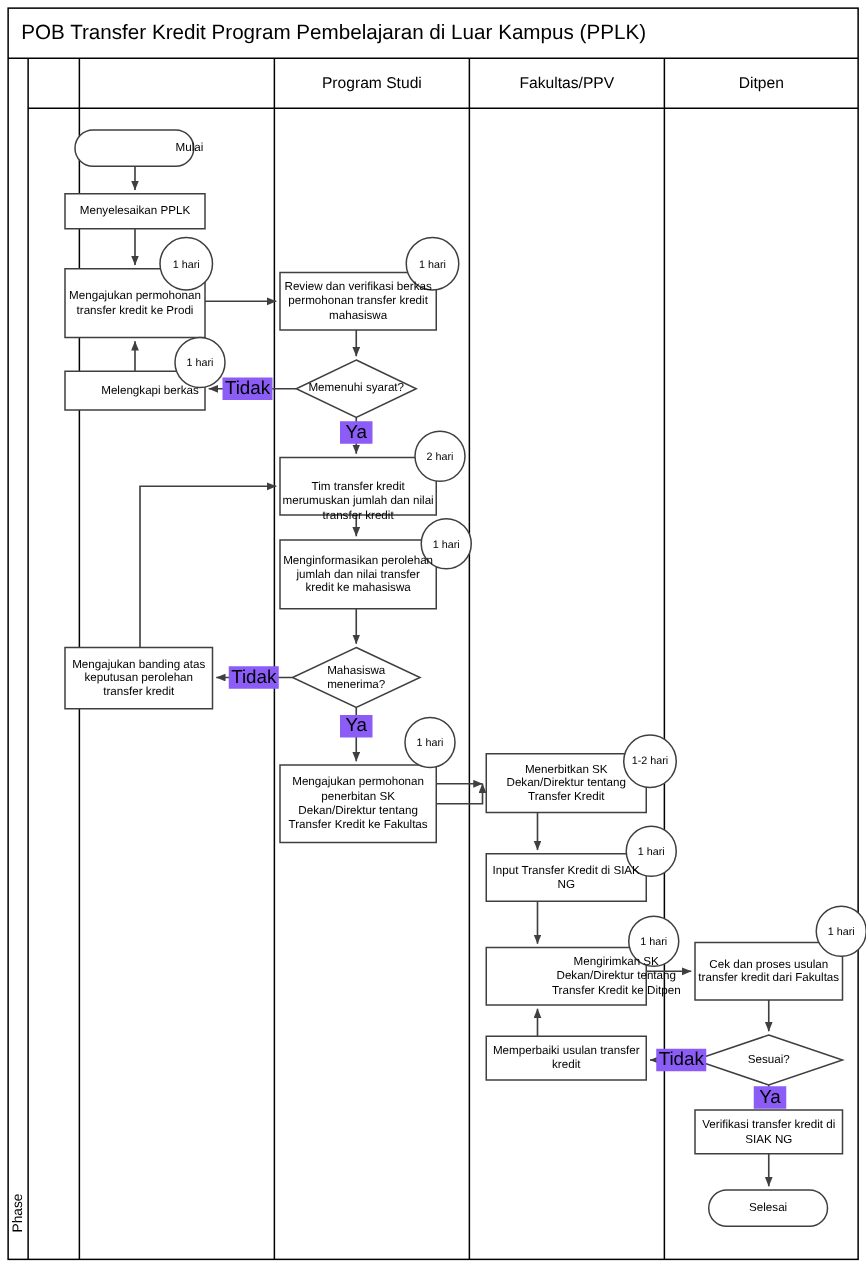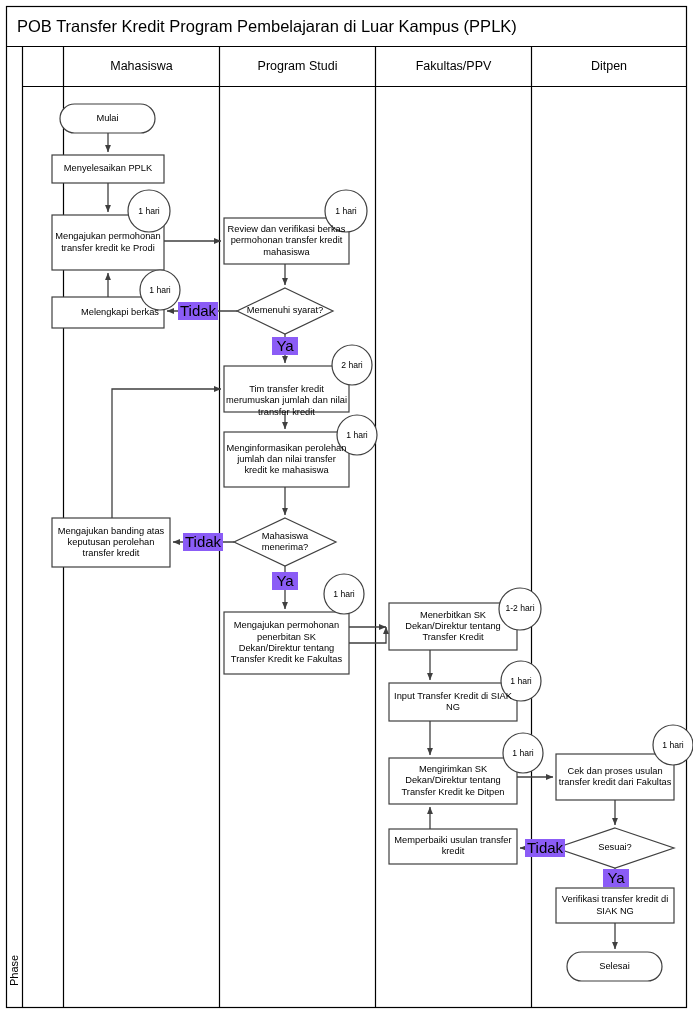--- a/index.html
+++ b/index.html
@@ -139,41 +139,40 @@
 
     <g fill="none" stroke="#3f3f3f" stroke-width="1.3">
       <path d="M349,627 L386,627" marker-end="url(#ah)"></path>
     </g>
   </svg>
 
   <div class="txt title" style="left:7px;top:7px;width:678px;height:39px;">POB Transfer Kredit Program Pembelajaran di Luar Kampus (PPLK)</div>
 
   <div class="txt phase" style="left:7px;top:940px;width:16px;height:60px;">Phase</div>
 
-  <div class="txt lanehdr" style="left:64px;top:47px;width:155px;height:39px;">Mahasiswa</div>
   <div class="txt lanehdr" style="left:220px;top:47px;width:155px;height:39px;">Program Studi</div>
   <div class="txt lanehdr" style="left:376px;top:47px;width:155px;height:39px;">Fakultas/PPV</div>
   <div class="txt lanehdr" style="left:532px;top:47px;width:154px;height:39px;">Ditpen</div>
 
-  <div class="txt nodetxt" style="left:60px;top:104px;width:95px;height:29px;">Mulai</div>
+  <div class="txt nodetxt" style="left:60px;top:104px;width:95px;height:29px;padding-left:44px;">Mulai</div>
   <div class="txt nodetxt" style="left:52px;top:155px;width:112px;height:28px;">Menyelesaikan PPLK</div>
   <div class="txt nodetxt" style="left:53px;top:215px;width:110px;height:55px;">Mengajukan permohonan transfer kredit ke Prodi</div>
   <div class="txt nodetxt" style="left:52px;top:297px;width:112px;height:31px;padding-left:12px;">Melengkapi berkas</div>
   <div class="txt nodetxt" style="left:225px;top:218px;width:123px;height:46px;">Review dan verifikasi berkas permohonan transfer kredit mahasiswa</div>
 
   <div class="txt nodetxt" style="left:53px;top:518px;width:116px;height:49px;">Mengajukan banding atas keputusan perolehan transfer kredit</div>
   <div class="txt nodetxt" style="left:240px;top:293px;width:90px;height:36px;">Memenuhi syarat?</div>
   <div class="txt nodetxt" style="left:225px;top:366px;width:123px;height:46px;margin-top:12px;">Tim transfer kredit merumuskan jumlah dan nilai transfer kredit</div>
   <div class="txt nodetxt" style="left:225px;top:432px;width:123px;height:55px;">Menginformasikan perolehan jumlah dan nilai transfer kredit ke mahasiswa</div>
   <div class="txt nodetxt" style="left:240px;top:524px;width:90px;height:36px;">Mahasiswa menerima?</div>
   <div class="txt nodetxt" style="left:226px;top:612px;width:121px;height:62px;">Mengajukan permohonan penerbitan SK Dekan/Direktur tentang Transfer Kredit ke Fakultas</div>
 
   <div class="txt nodetxt" style="left:390px;top:603px;width:126px;height:47px;">Menerbitkan SK Dekan/Direktur tentang Transfer Kredit</div>
   <div class="txt nodetxt" style="left:390px;top:683px;width:126px;height:38px;">Input Transfer Kredit di SIAK NG</div>
-  <div class="txt nodetxt" style="left:390px;top:758px;width:126px;height:46px;">Mengirimkan SK Dekan/Direktur tentang Transfer Kredit ke Ditpen</div>
+  <div class="txt nodetxt" style="left:390px;top:758px;width:126px;height:46px;padding-left:40px;">Mengirimkan SK Dekan/Direktur tentang Transfer Kredit ke Ditpen</div>
   <div class="txt nodetxt" style="left:390px;top:829px;width:126px;height:34px;">Memperbaiki usulan transfer kredit</div>
 
   <div class="txt nodetxt" style="left:557px;top:754px;width:116px;height:46px;">Cek dan proses usulan transfer kredit dari Fakultas</div>
   <div class="txt nodetxt" style="left:580px;top:836px;width:70px;height:24px;">Sesuai?</div>
   <div class="txt nodetxt" style="left:557px;top:888px;width:116px;height:35px;">Verifikasi transfer kredit di SIAK NG</div>
   <div class="txt nodetxt" style="left:567px;top:952px;width:95px;height:29px;">Selesai</div>
 
   <div class="txt badgetxt" style="left:129px;top:199px;width:40px;height:24px;">1 hari</div>
   <div class="txt badgetxt" style="left:140px;top:278px;width:40px;height:24px;">1 hari</div>
   <div class="txt badgetxt" style="left:326px;top:199px;width:40px;height:24px;">1 hari</div>

